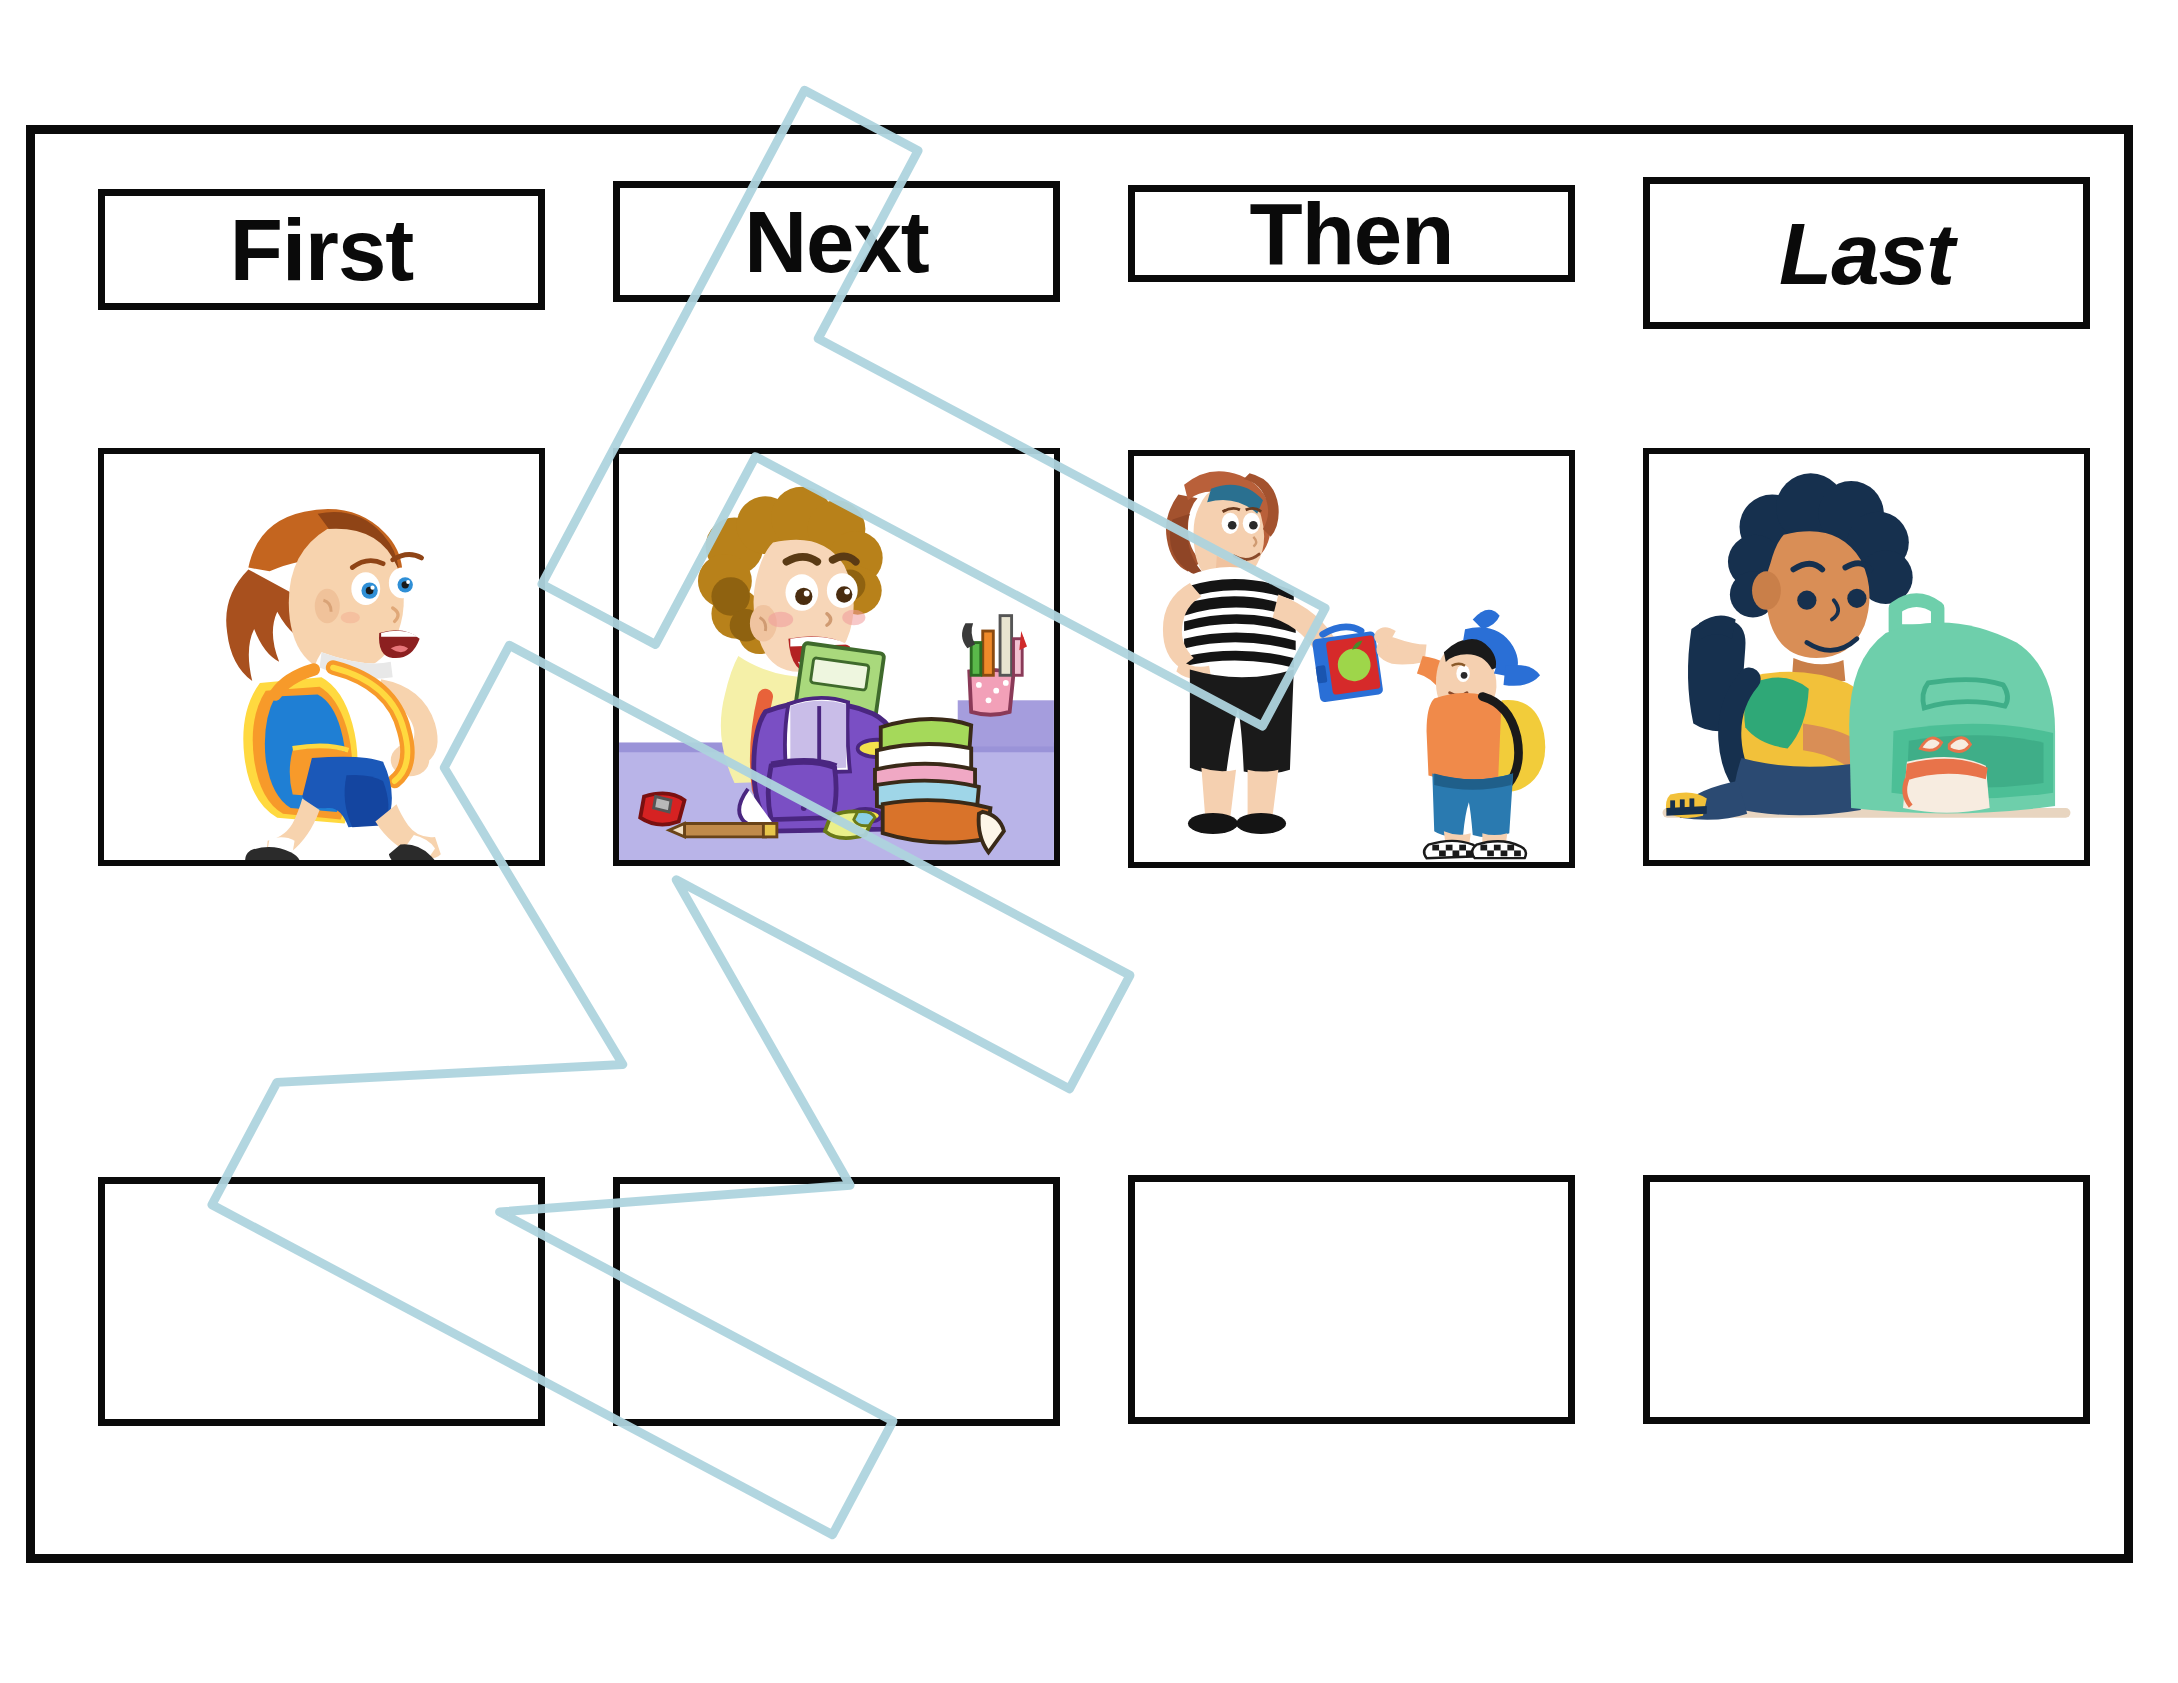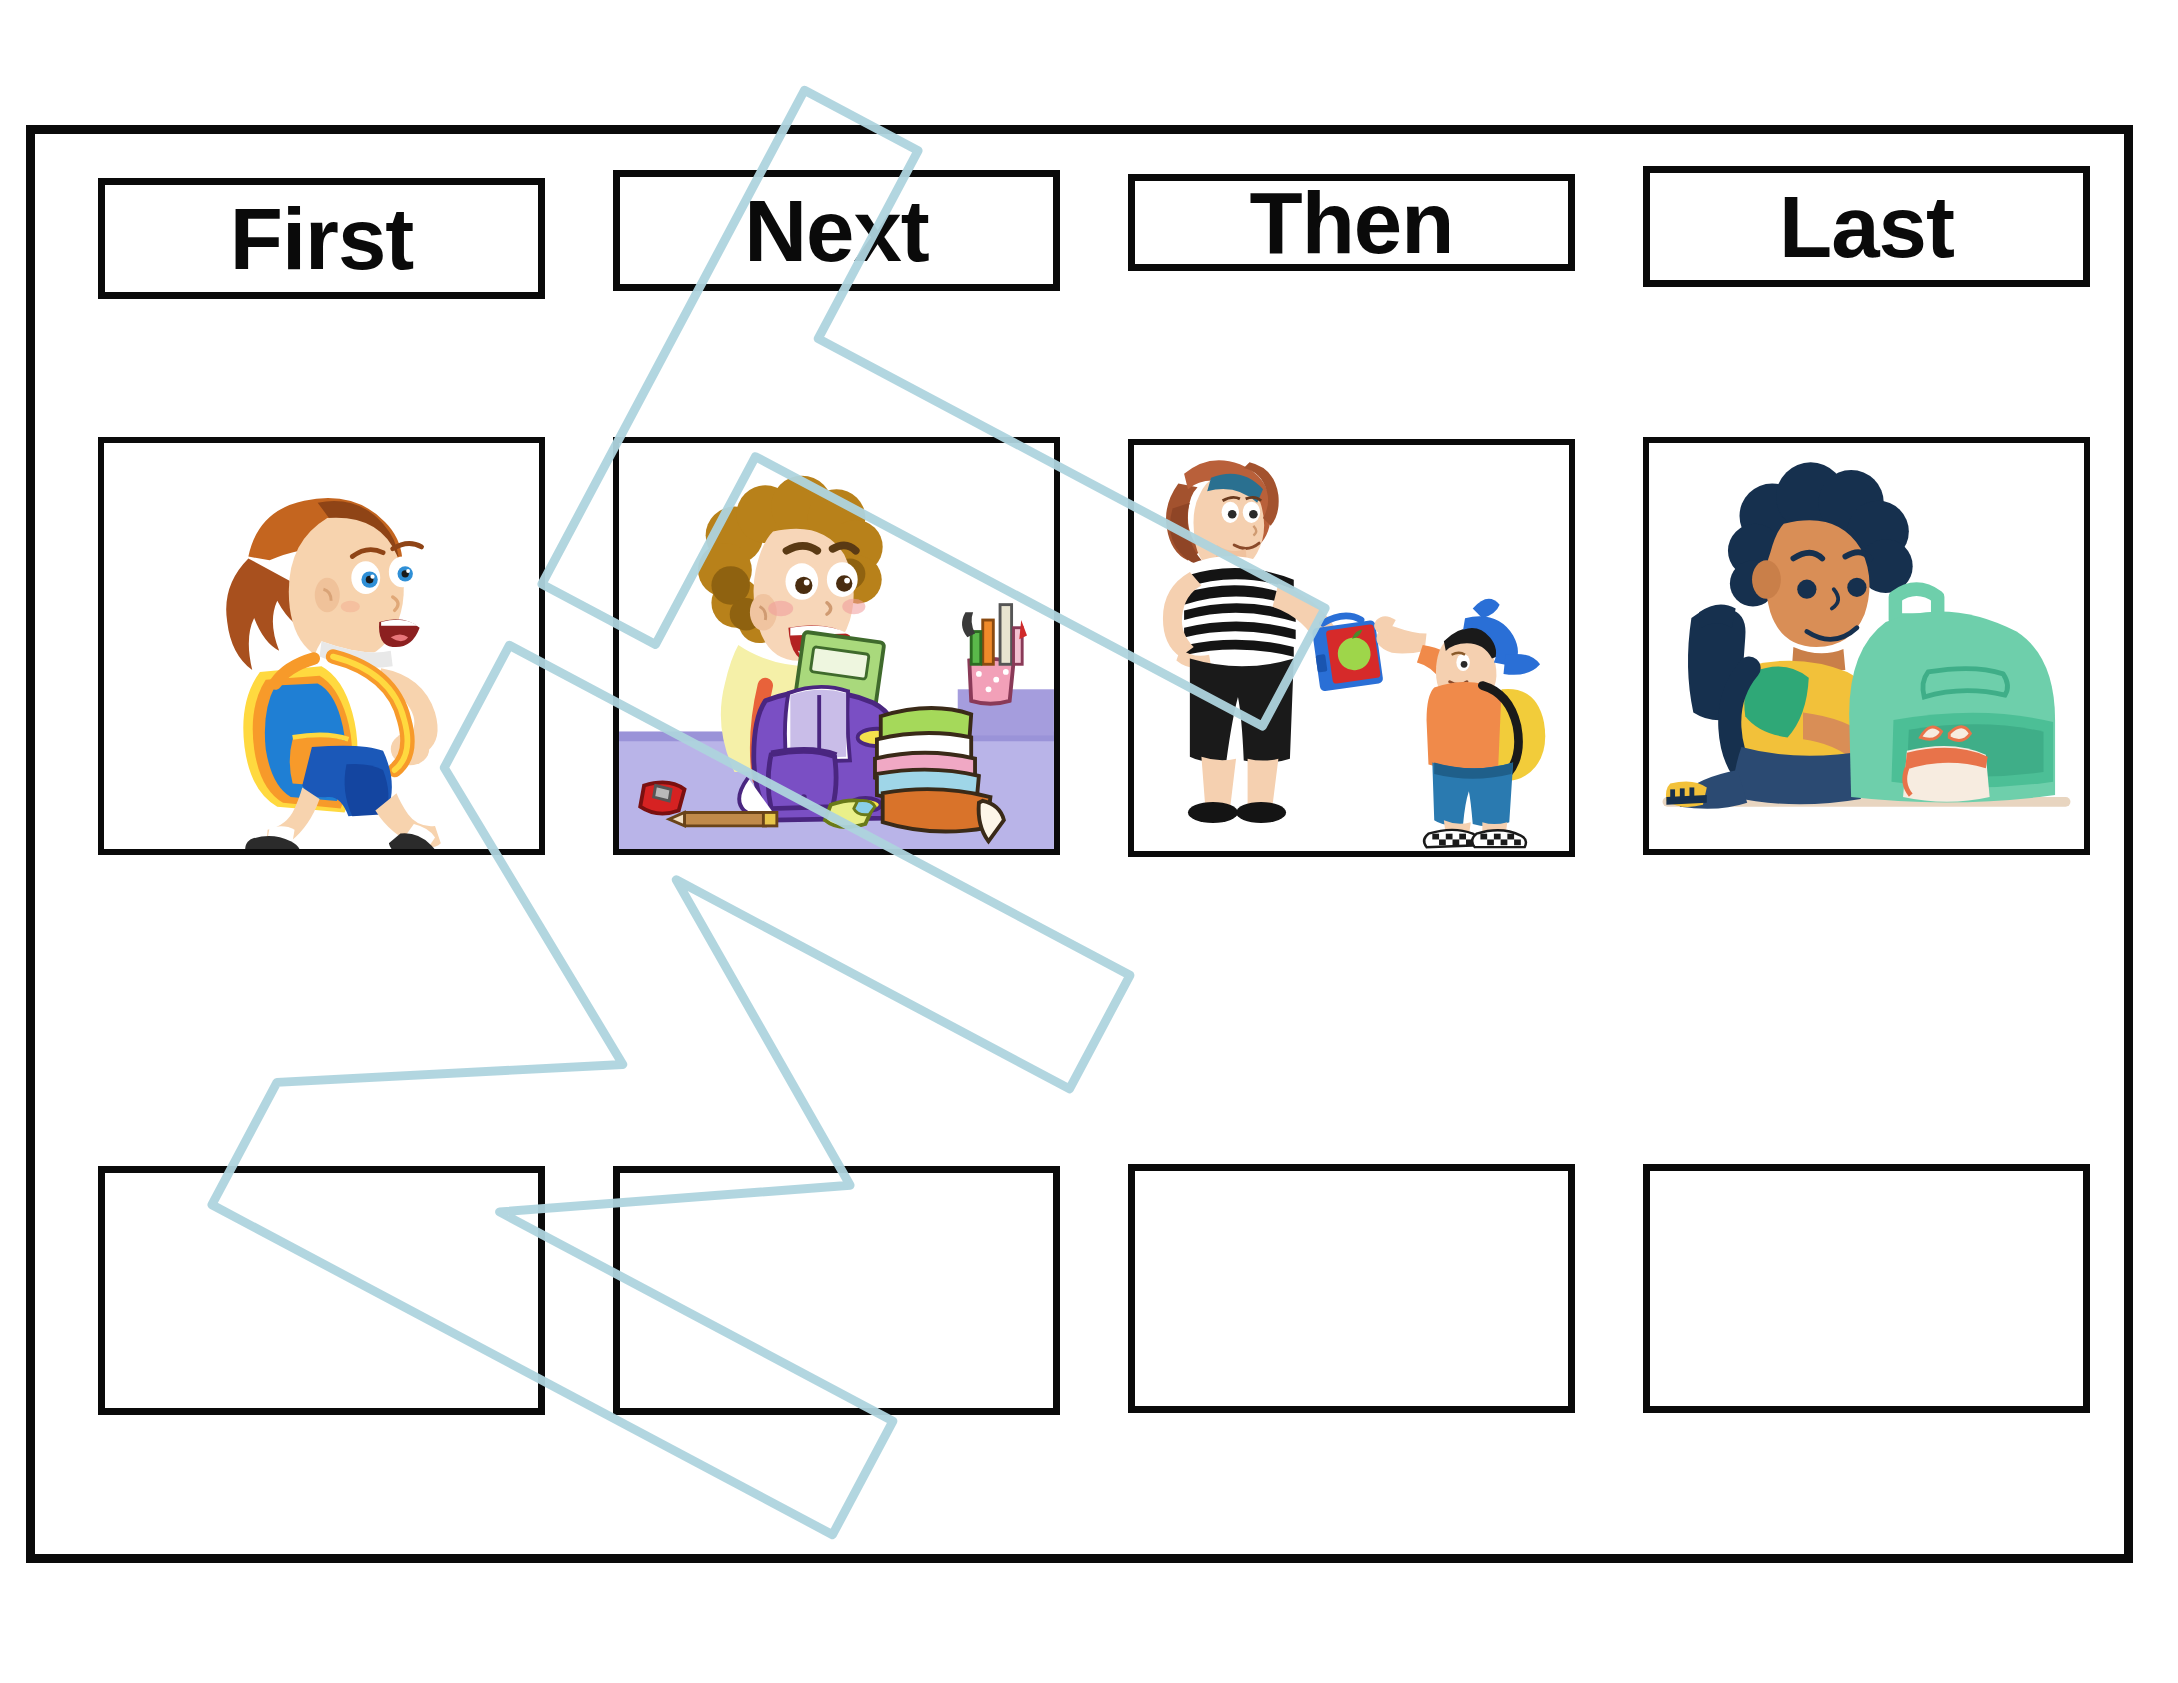--- a/index.html
+++ b/index.html
@@ -39,21 +39,21 @@
   
   #sequence-grid {
     position: absolute;
     left: 0; top: 0;
     width: 2107px;
     height: 1438px;
     z-index: 3;
   }
   .column {
     position: absolute;
-    top: 0;
+    top: 11px;
     width: 455px;
     height: 100%;
     text-align: right;
   }
   .col-0 { left: 63px; }
   .col-1 { left: 578px; }
   .col-2 { left: 1093px; }
   .col-3 { left: 1608px; }
 
   
@@ -103,21 +103,21 @@
     height: 249px;
     border: 7px solid #0a0a0a;
     box-sizing: border-box;
     background: transparent;
   }
 
   
   .col-0 .label-box   { top: 44px;  height: 121px; }
   .col-1 .label-box   { top: 36px;  height: 121px; }
   .col-2 .label-box   { top: 40px;  height: 97px; }
-  .col-3 .label-box   { top: 32px;  height: 121px; }
+  .col-3 .label-box   { top: 32px;  height: 152px; font-style: italic; }
 
   .col-0 .picture-box { top: 303px; height: 418px; }
   .col-1 .picture-box { top: 303px; height: 418px; }
   .col-2 .picture-box { top: 305px; height: 418px; }
   .col-3 .picture-box { top: 303px; height: 418px; }
 
   .col-0 .answer-box  { top: 1032px; }
   .col-1 .answer-box  { top: 1032px; }
   .col-2 .answer-box  { top: 1030px; }
   .col-3 .answer-box  { top: 1030px; }

